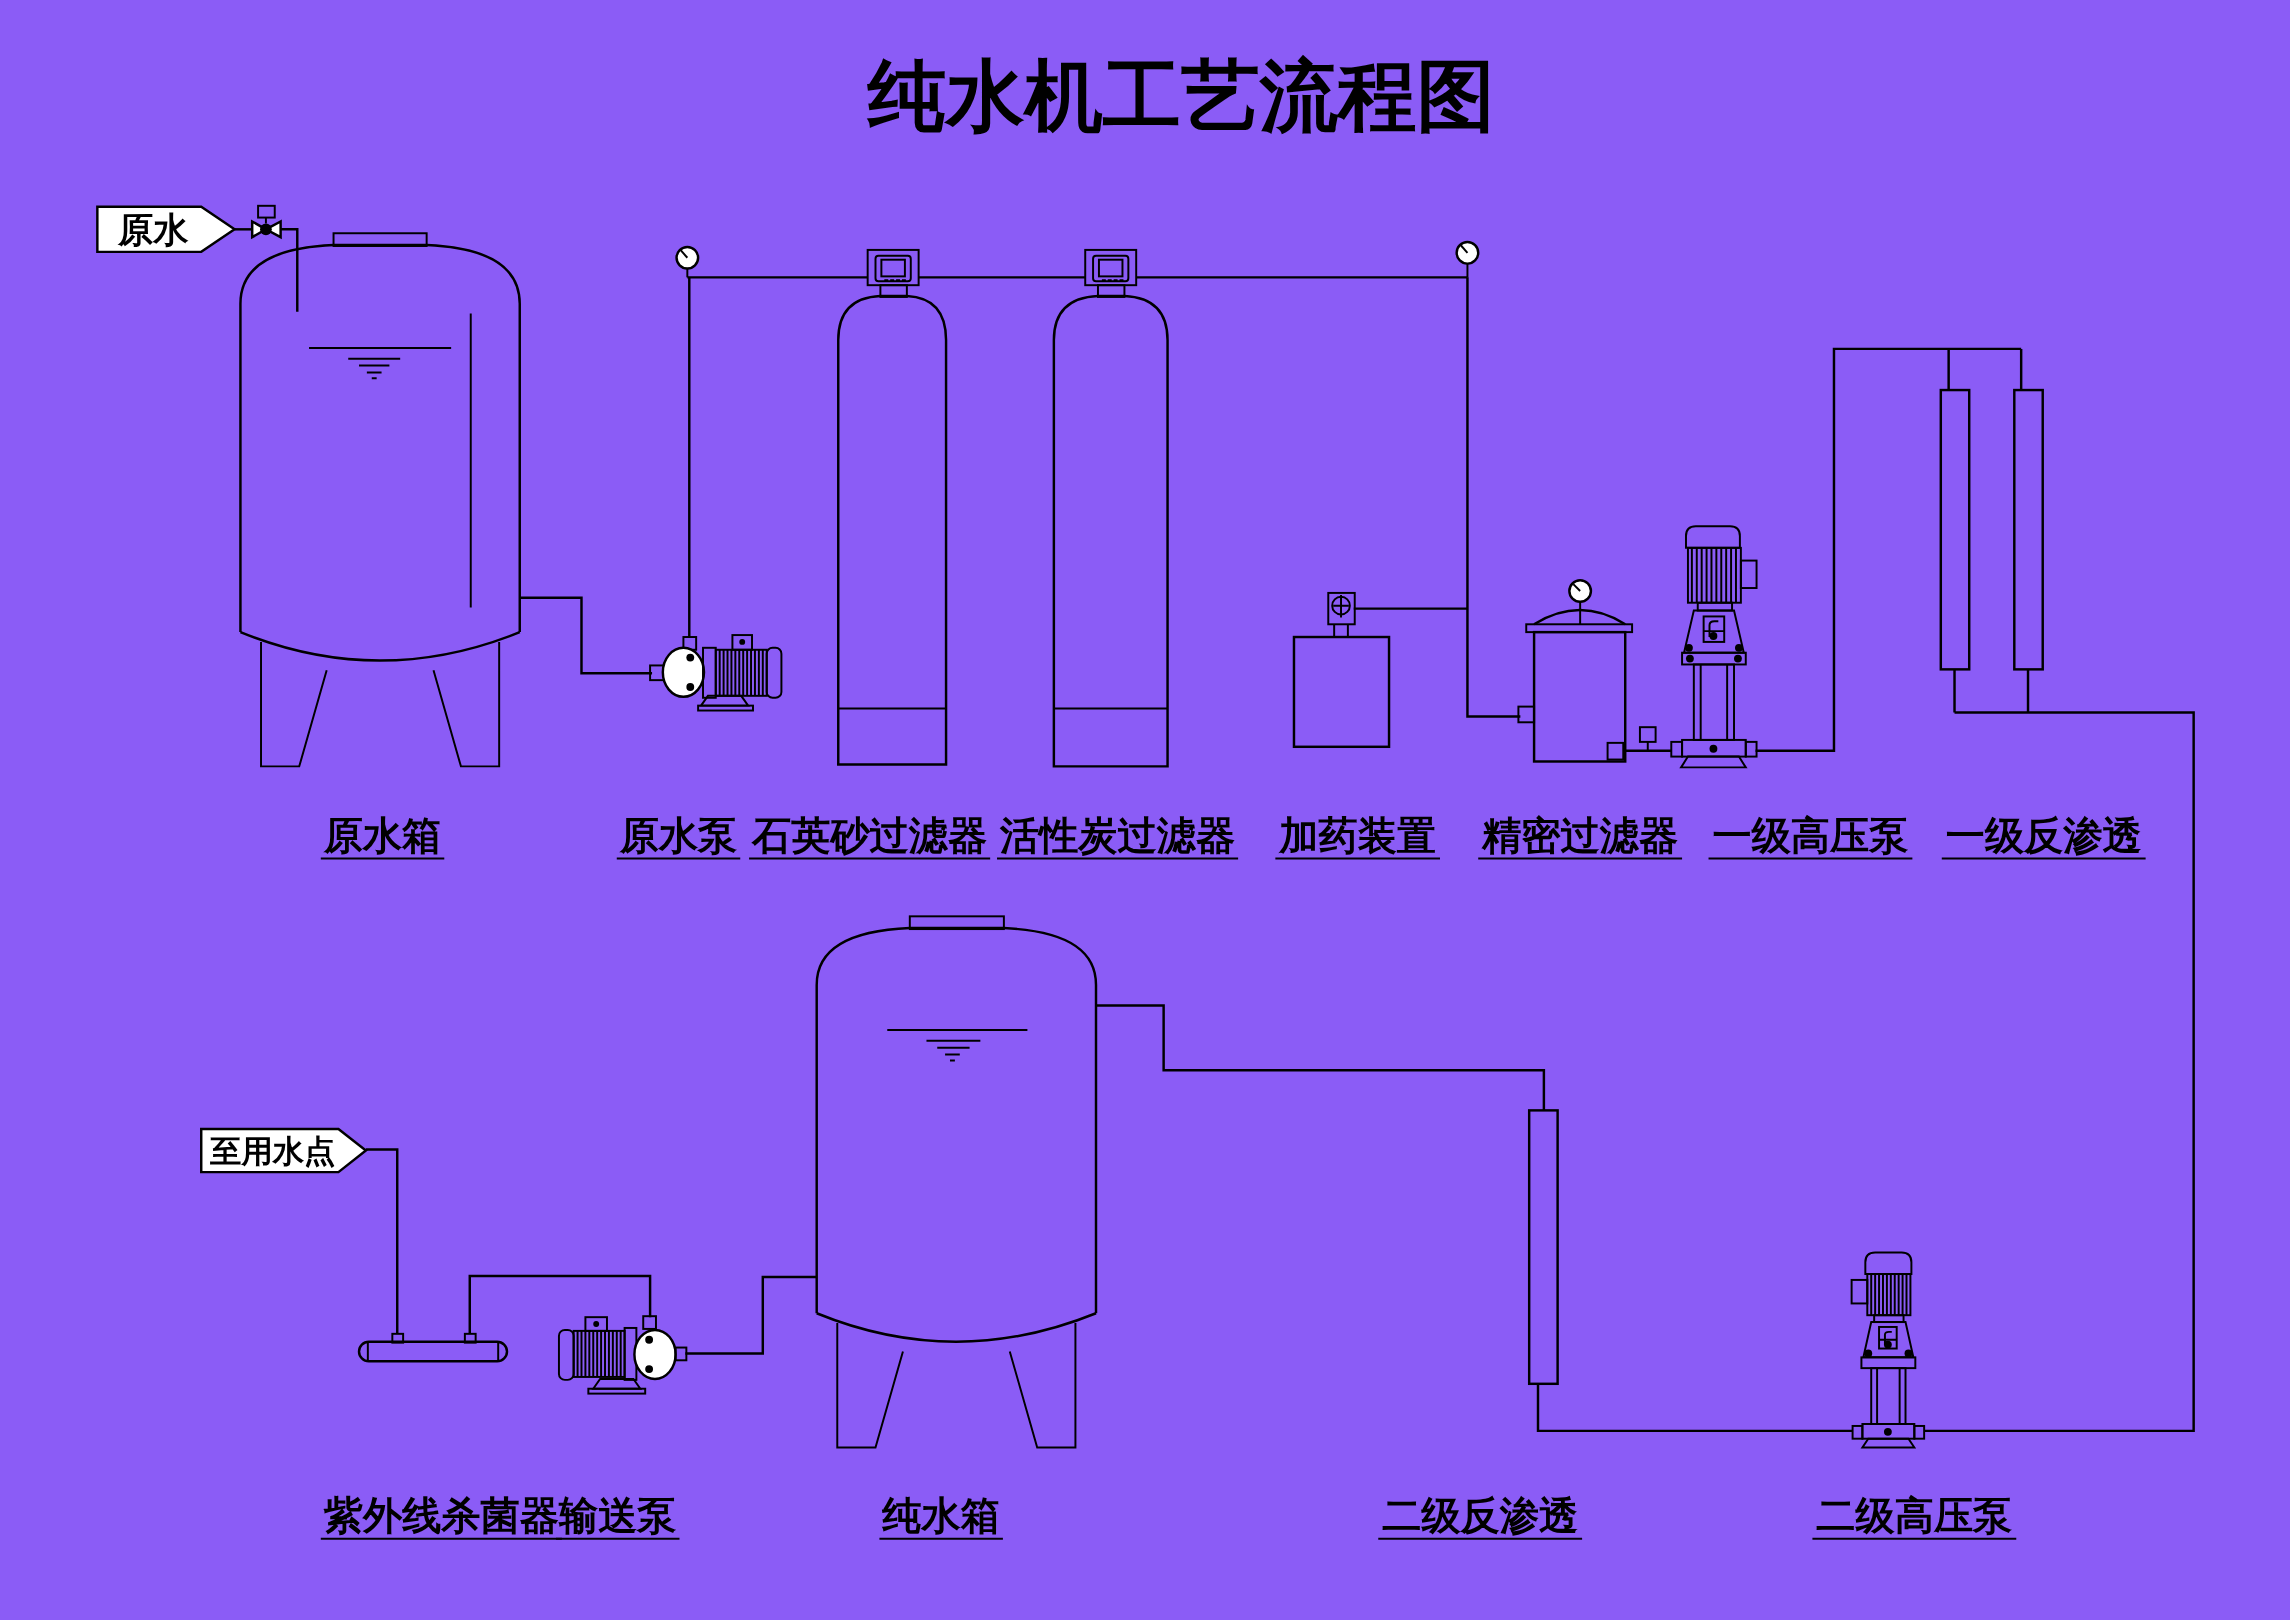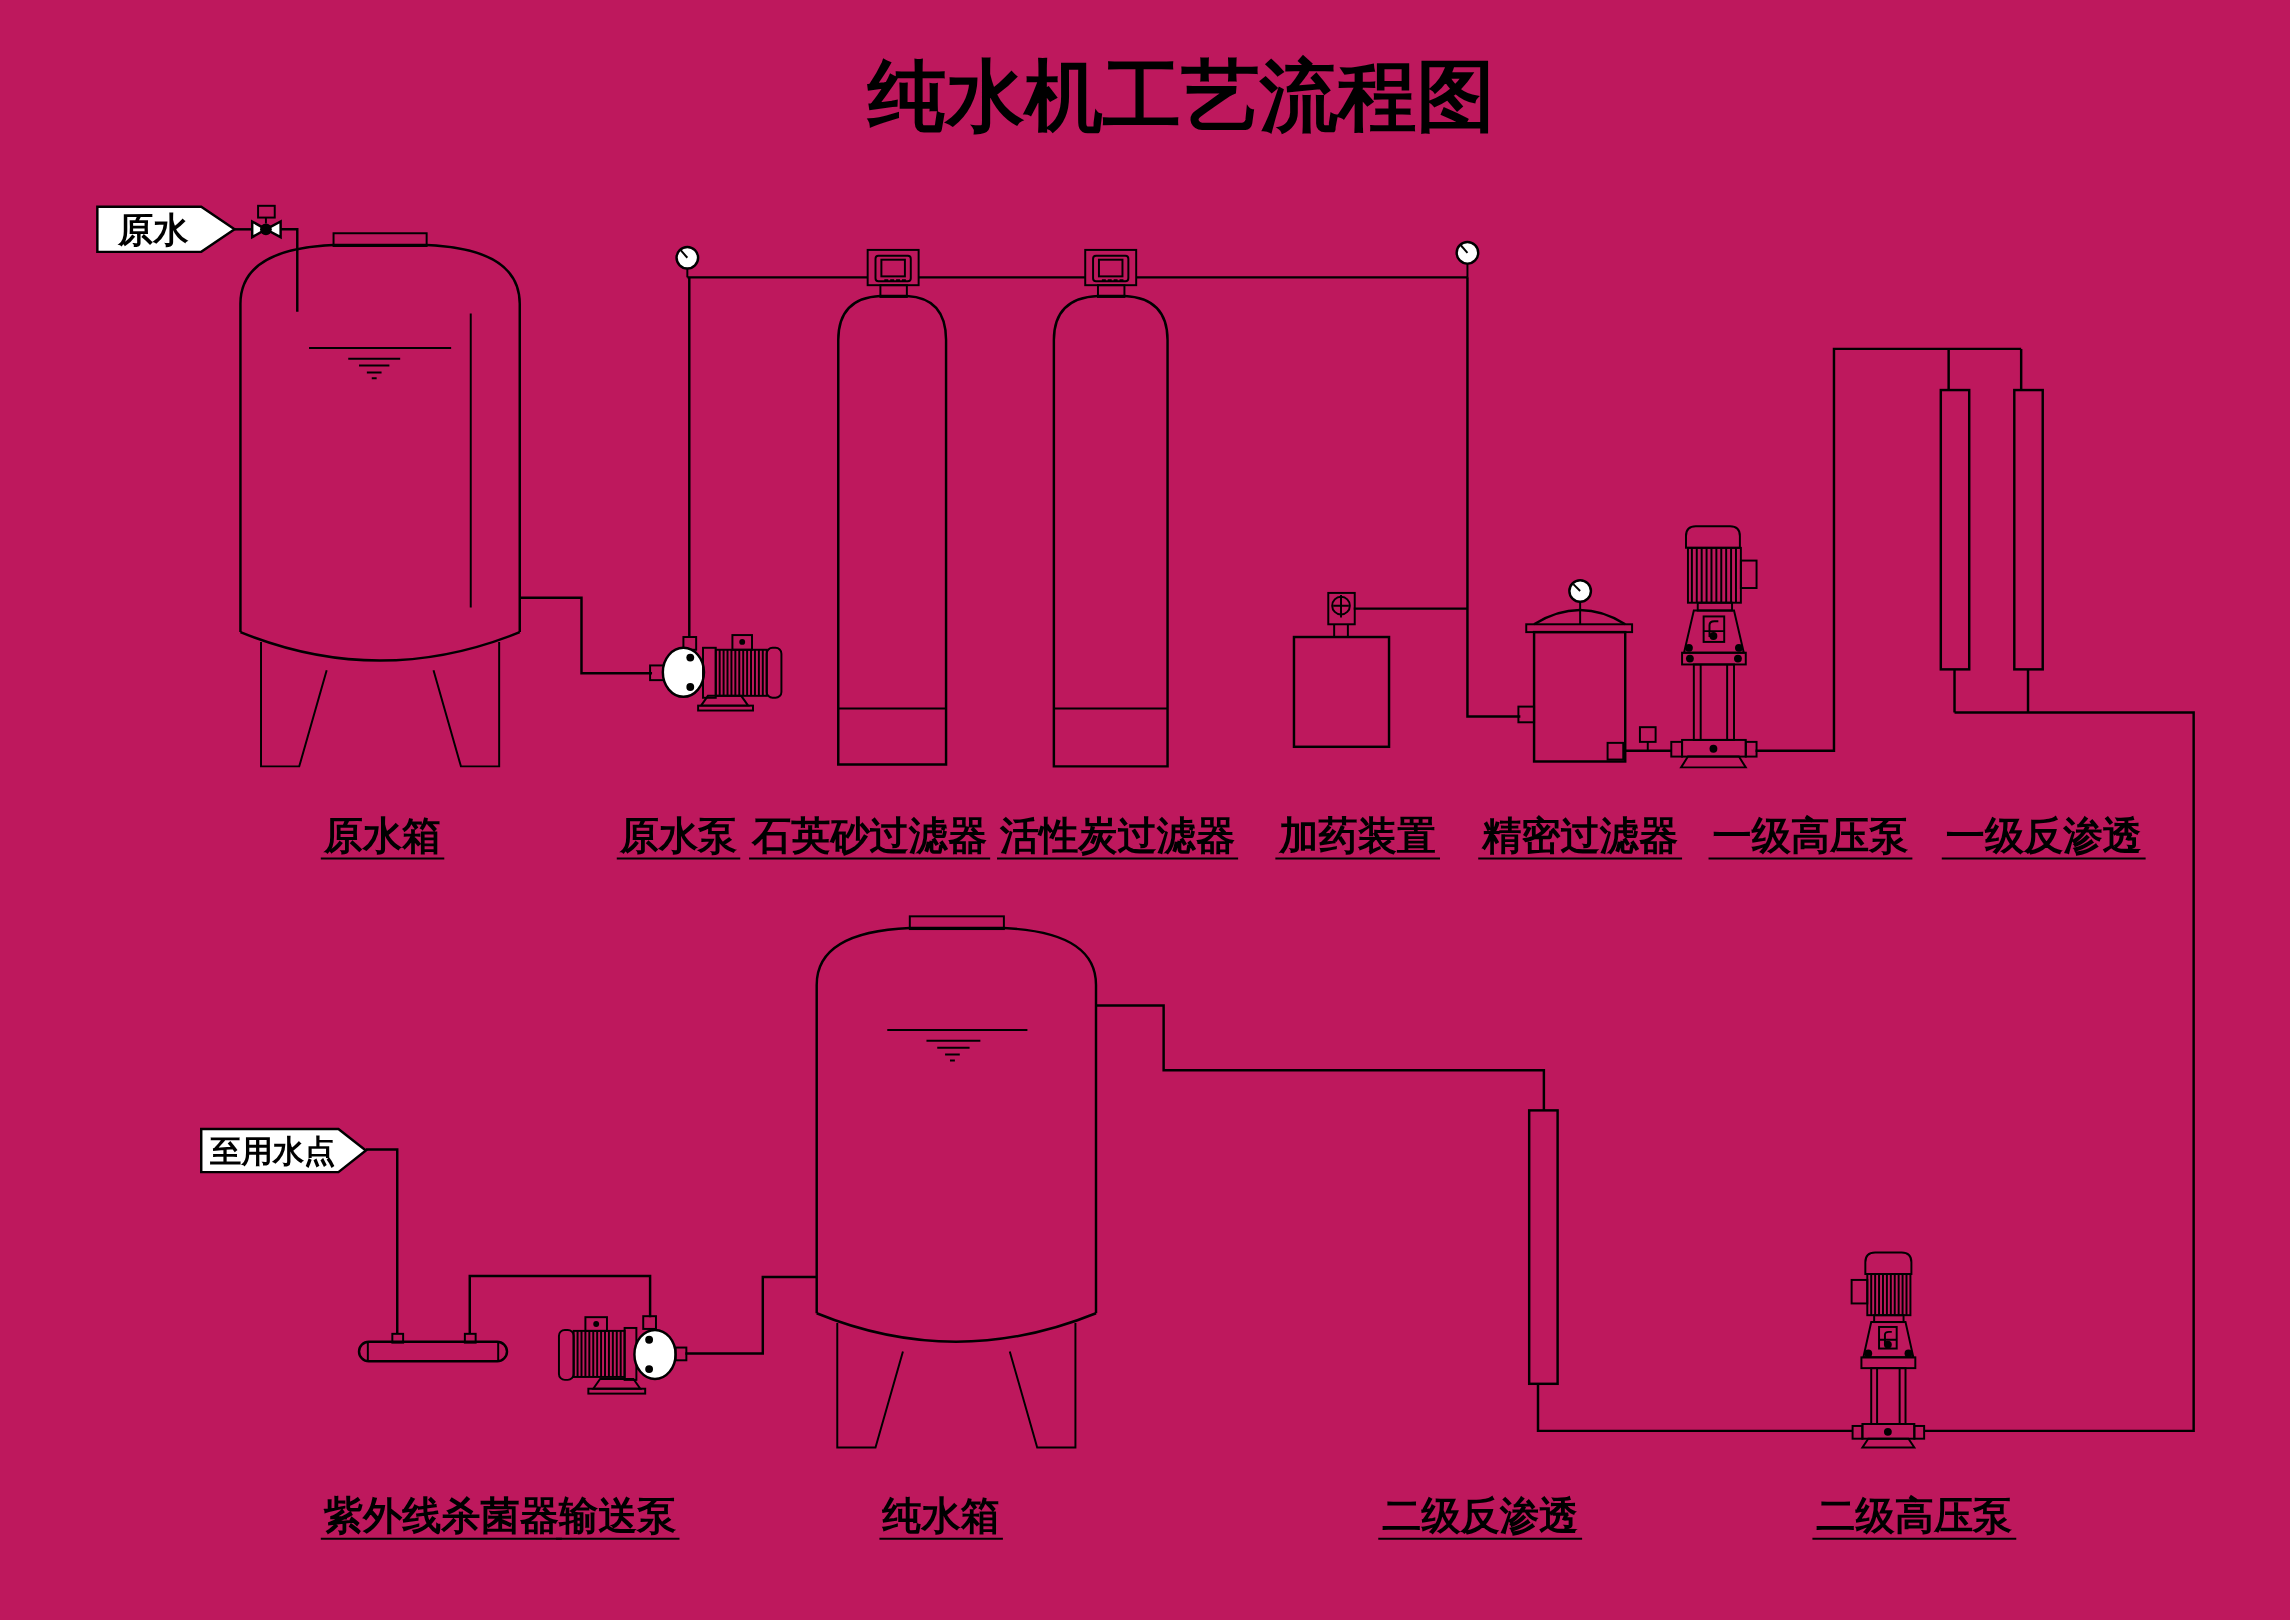--- a/index.html
+++ b/index.html
@@ -1,16 +1,16 @@
 <!DOCTYPE html>
 <html><head>
 <meta charset="utf-8">
 <style>
   html,body{margin:0;padding:0;background:#ffffff;}
-  .stage{width:2291px;height:1620px;position:relative;background:#be185d;
+  .stage{width:2291px;height:1620px;position:relative;background:#8b5cf6;
          font-family:"DejaVu Sans","Liberation Sans",sans-serif;}
   svg{display:block;}
   .ln{stroke:#000;stroke-width:2.5;fill:none;}
   .thin{stroke:#000;stroke-width:2;fill:none;}
   .solid{fill:#000;stroke:none;}
   .wht{fill:#fff;stroke:#000;stroke-width:2.5;}
   text{fill:#000;font-weight:bold;}
   .eqlabel{font-size:40px;text-anchor:middle;}
   .taglabel{text-anchor:middle;}
   .title{font-size:80px;text-anchor:middle;}

